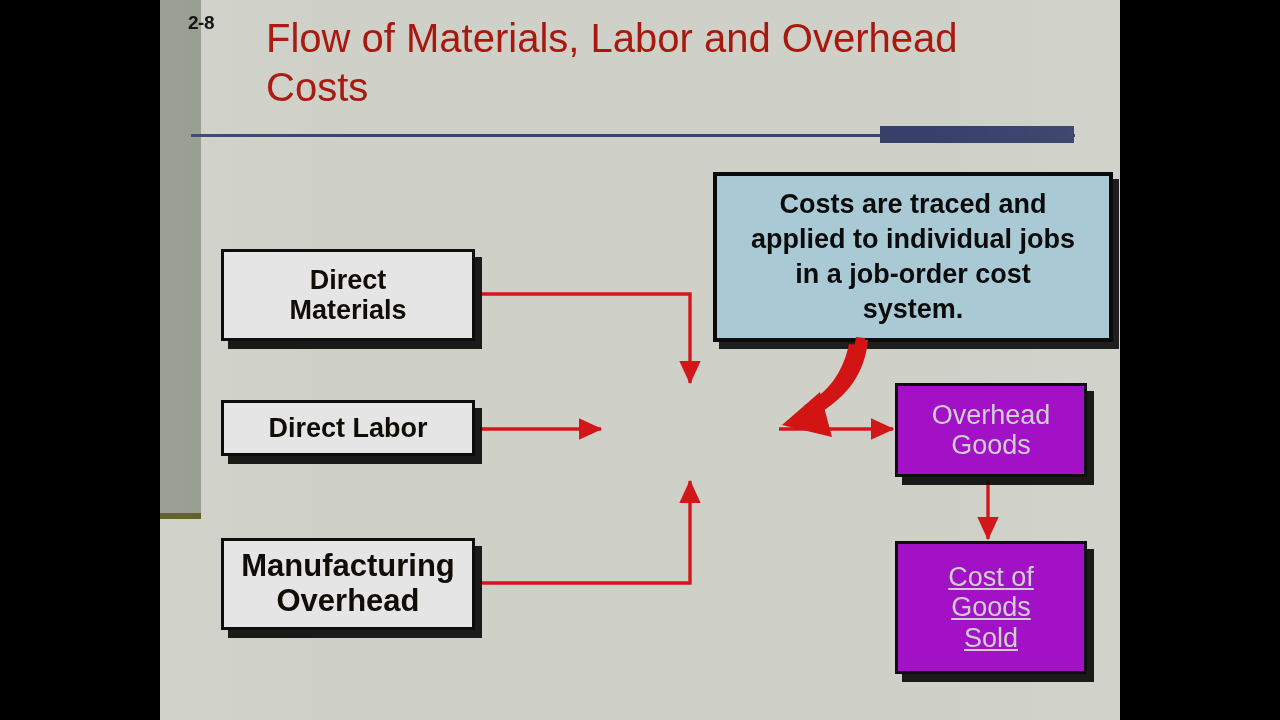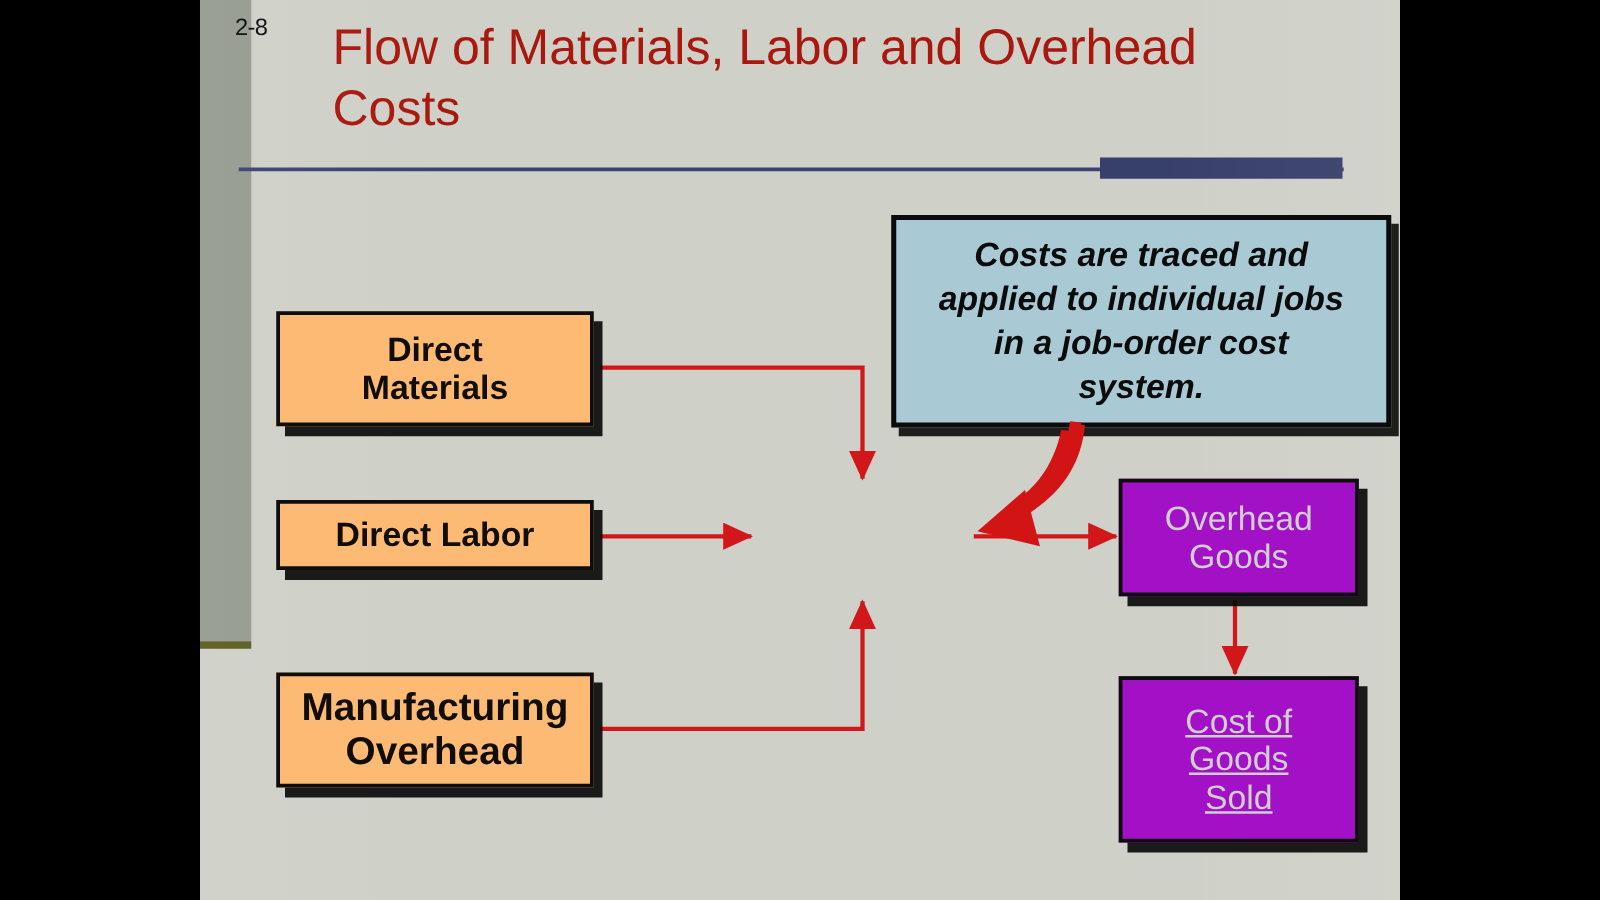--- a/index.html
+++ b/index.html
@@ -62,21 +62,21 @@
     height: 6px;
     background: #5b5c21;
   }
 
   
   #slide-number {
     position: absolute;
     left: 28px;
     top: 12px;
     font-size: 19px;
-    font-weight: normal;
+    font-weight: bold;
     color: #151515;
     letter-spacing: -0.5px;
     z-index: 5;
   }
 
   
   #slide-title {
     position: absolute;
     left: 106px;
     top: 14px;
@@ -117,21 +117,21 @@
     box-shadow: 7px 8px 0px 0px rgba(10,10,10,0.92);
     z-index: 3;
   }
   .node-label {
     display: block;
     white-space: pre-line;
     line-height: 1.12;
   }
 
   .node.orange {
-    background: #fdba74;
+    background: #e5e5e5;
     color: #100d06;
     font-weight: bold;
   }
   .node.blue {
     background: #1a1ad1;
     color: #cfcfcf;
   }
   .node.magenta {
     background: #a211c6;
     color: #cfcfcf;
@@ -178,21 +178,21 @@
     display: flex;
     align-items: center;
     justify-content: center;
     text-align: center;
     font-size: 27px;
     font-weight: bold;
     line-height: 1.30;
     box-shadow: 6px 7px 0px 0px rgba(10,10,10,0.9);
     z-index: 4;
   }
-  #callout-text { display:block; white-space: pre-line; padding: 0 27px; font-style: italic; }
+  #callout-text { display:block; white-space: pre-line; padding: 0 27px; }
 
   
   #connectors {
     position: absolute;
     left: 0; top: 0;
     width: 960px; height: 720px;
     z-index: 2;
     pointer-events: none;
   }
   #curved-arrow-layer {

